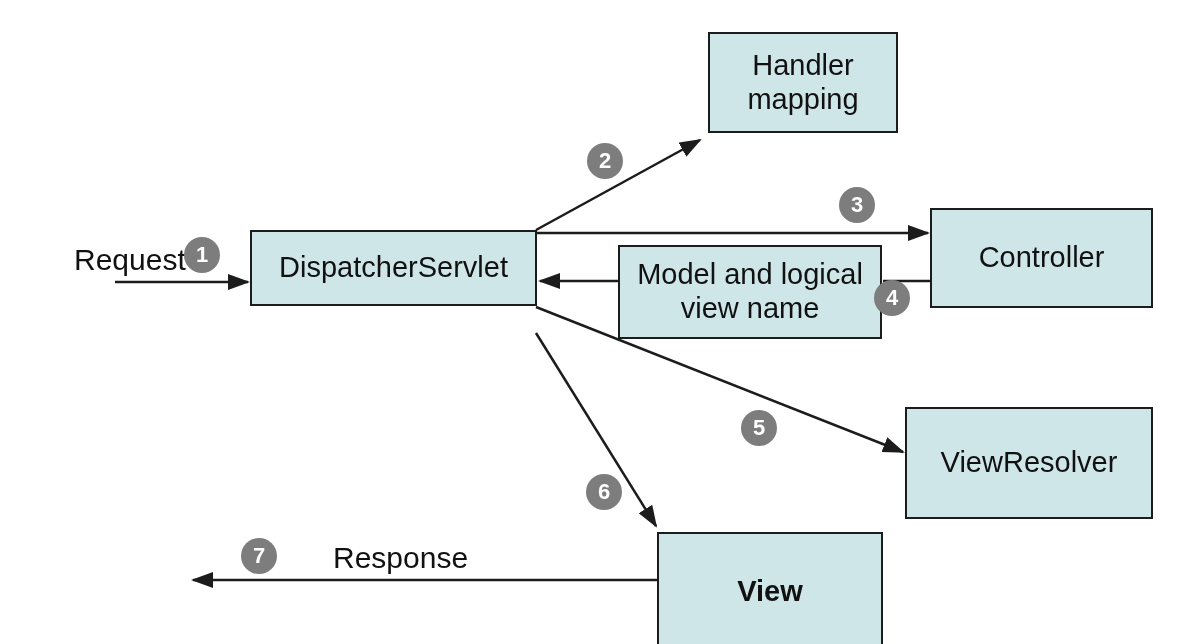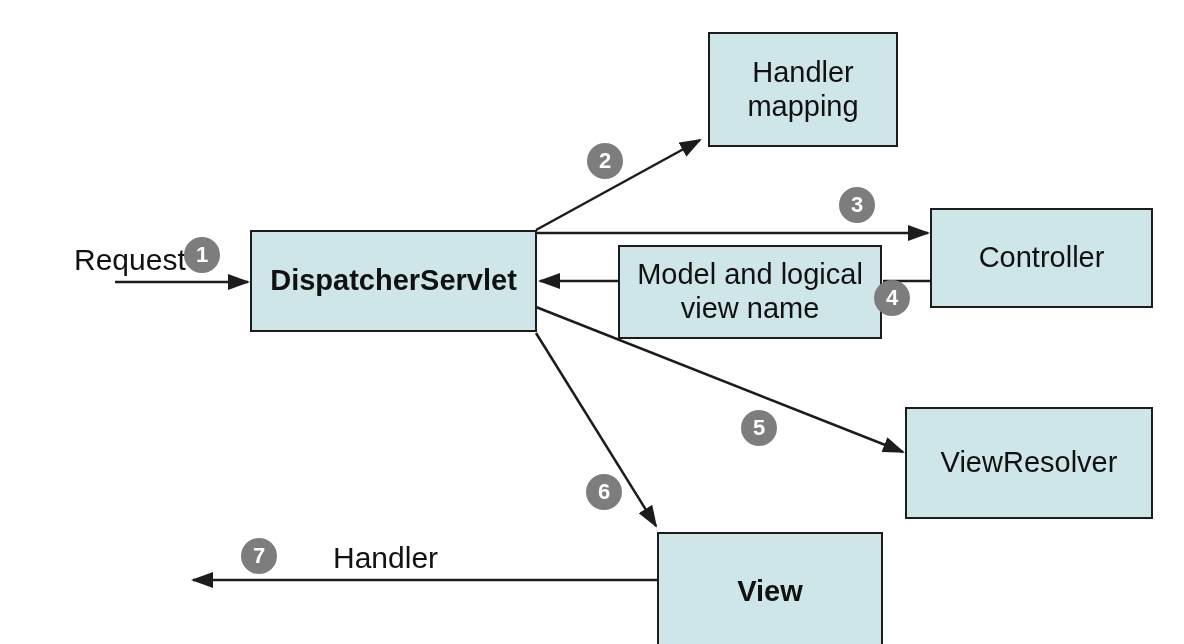--- a/index.html
+++ b/index.html
@@ -49,22 +49,22 @@
     position: absolute; z-index: 3;
     width: 36px; height: 36px;
     border-radius: 50%;
     background: var(--step-circle);
     color: var(--step-number);
     display: flex; align-items: center; justify-content: center;
     font-size: 22px;
     font-weight: bold;
   }
   
-  #n-handler    { left: 708px; top:  32px; width: 190px; height: 115px; padding: 12px 14px; }
-  #n-dispatcher { left: 250px; top: 230px; width: 287px; height: 102px; font-weight: bold; }
+  #n-handler    { left: 708px; top:  32px; width: 190px; height: 101px; padding: 12px 14px; }
+  #n-dispatcher { left: 250px; top: 230px; width: 287px; height: 76px; }
   #n-controller { left: 930px; top: 208px; width: 223px; height: 100px; }
   #n-model      { left: 618px; top: 245px; width: 264px; height:  94px; padding: 0 2px; }
   #n-resolver   { left: 905px; top: 407px; width: 248px; height:  112px; }
   #n-view       { left: 657px; top: 532px; width: 226px; height: 120px; font-weight: bold; }
   
   #b1 { left: 184px; top: 237px; }
   #b2 { left: 587px; top: 143px; }
   #b3 { left: 839px; top: 187px; }
   #b4 { left: 874px; top: 280px; }
   #b5 { left: 741px; top: 410px; }
@@ -113,21 +113,21 @@
 
   <div class="node" id="n-resolver">
     <span>ViewResolver</span>
   </div>
 
   <div class="node" id="n-view">
     <span>View</span>
   </div>
 
   <div class="flow-label" id="lbl-request">Request</div>
-  <div class="flow-label" id="lbl-response">Handler</div>
+  <div class="flow-label" id="lbl-response">Response</div>
 
   <div class="badge" id="b1">1</div>
   <div class="badge" id="b2">2</div>
   <div class="badge" id="b3">3</div>
   <div class="badge" id="b4">4</div>
   <div class="badge" id="b5">5</div>
   <div class="badge" id="b6">6</div>
   <div class="badge" id="b7">7</div>
 
 </div>

